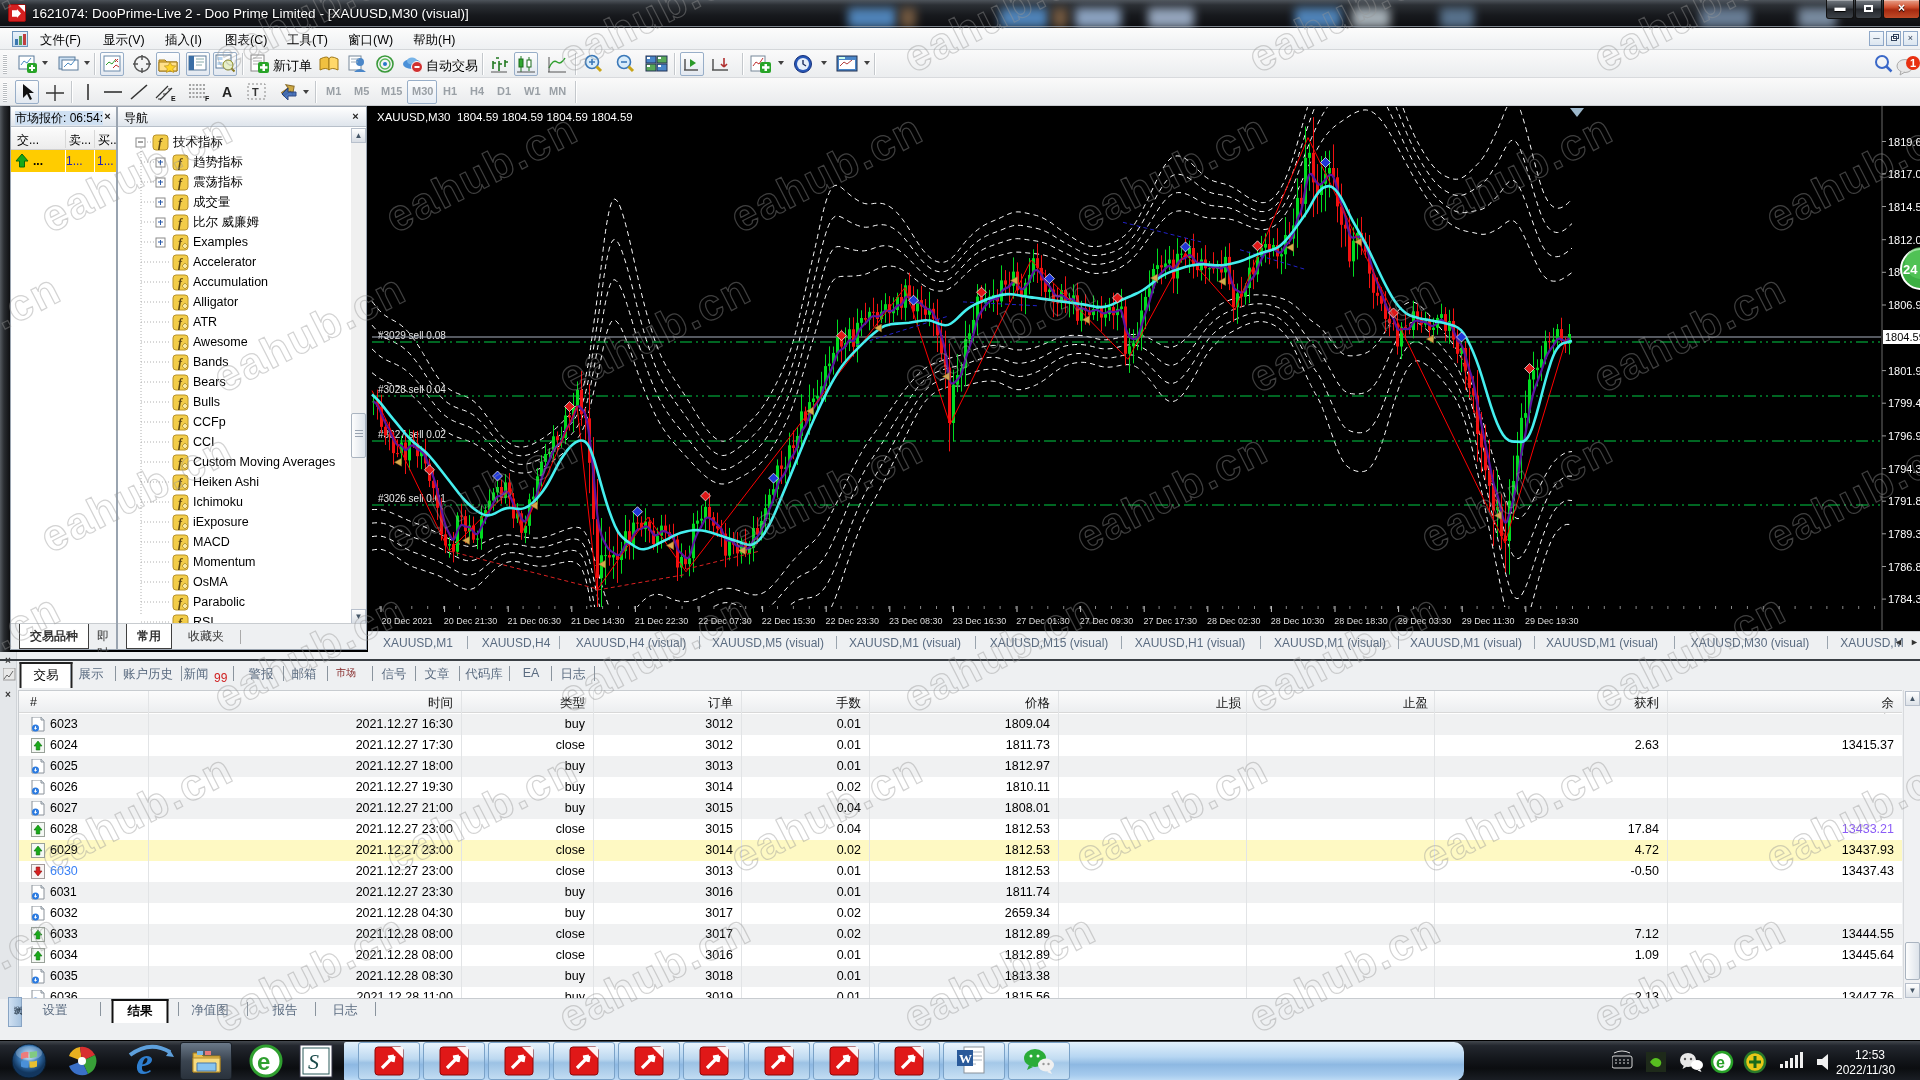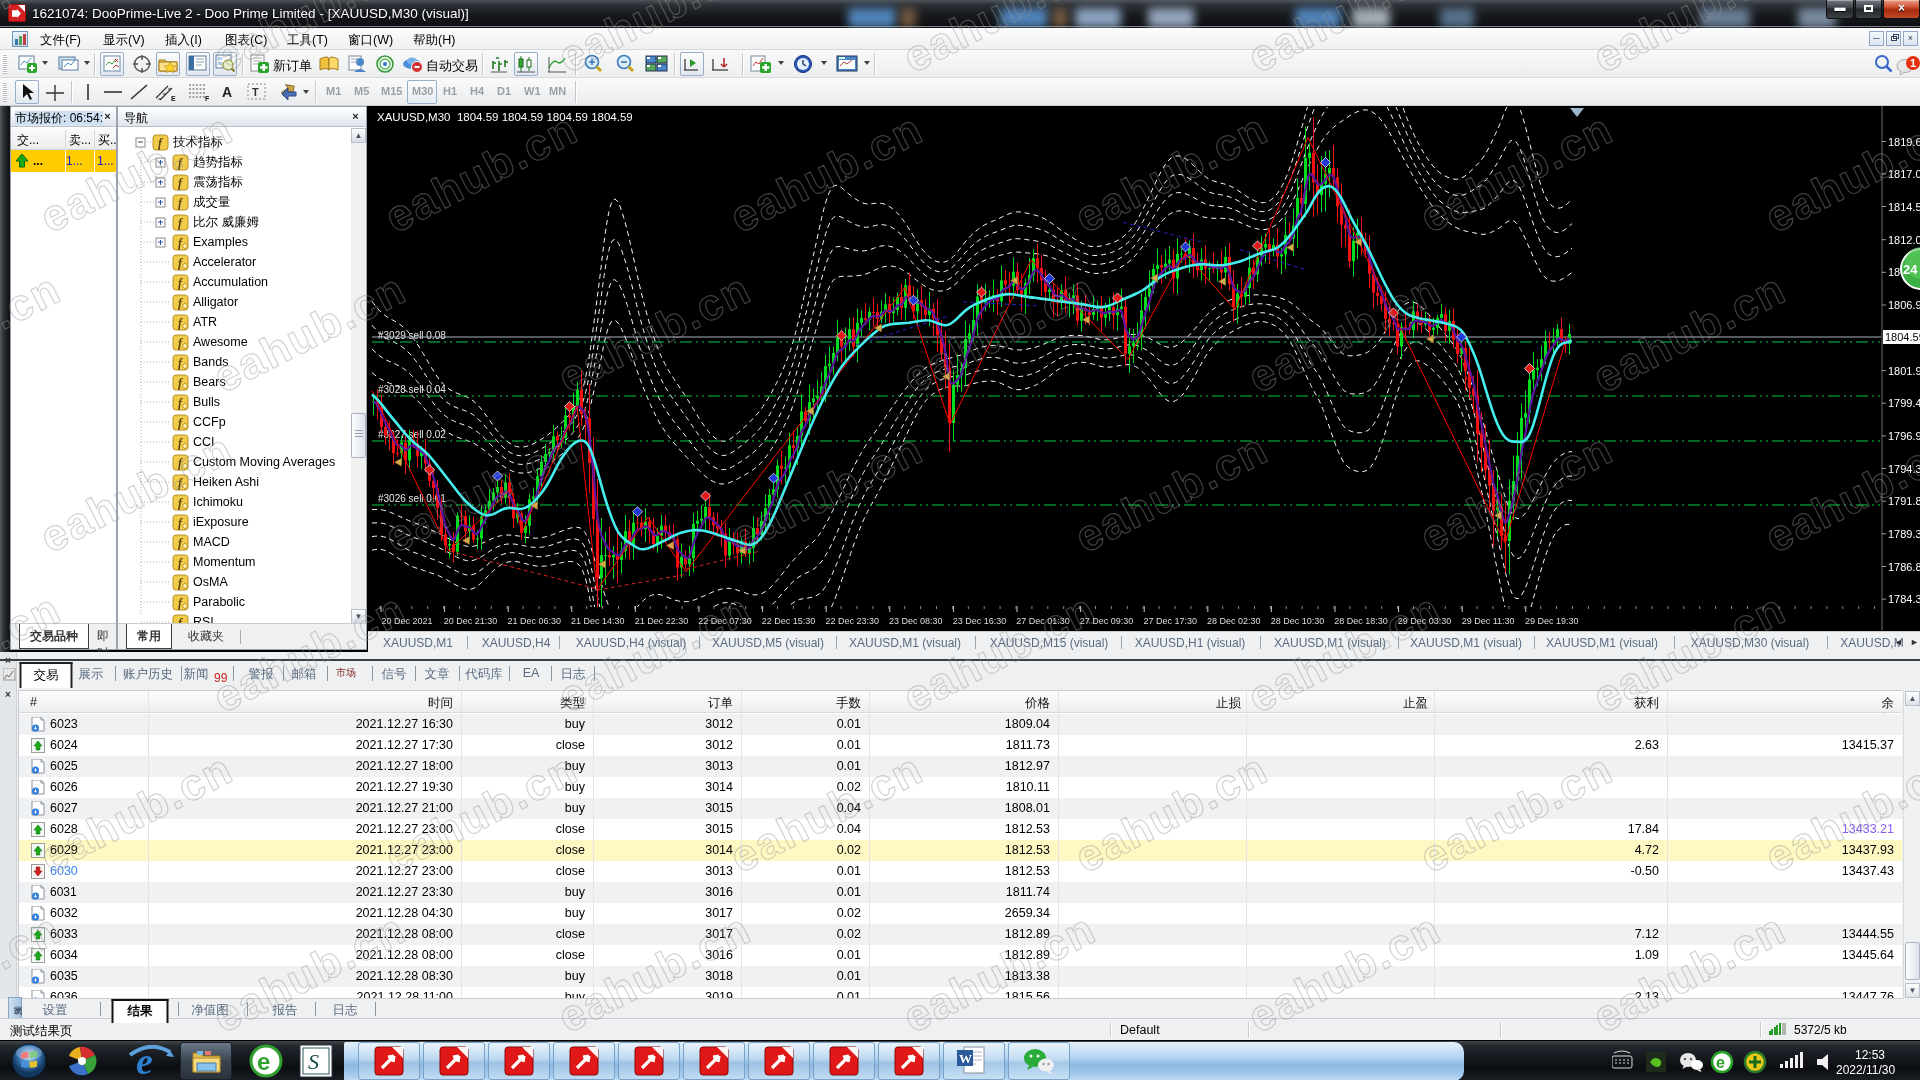--- a/index.html
+++ b/index.html
@@ -1620,38 +1620,20 @@
       <div class="abs" style="left:55px;top:3px;transform:translateX(-50%);font-size:12.5px;color:#5a6b80;white-space:nowrap">设置</div>
       <div class="abs" style="left:140px;top:0;transform:translateX(-50%);background:#fff;border:2px solid #111;border-bottom:none;padding:2px 14px 3px 14px;font-size:12.5px;font-weight:bold;color:#000;z-index:3">结果</div>
       <div class="abs" style="left:210px;top:3px;transform:translateX(-50%);font-size:12.5px;color:#5a6b80;white-space:nowrap">净值图</div>
       <div class="abs" style="left:285px;top:3px;transform:translateX(-50%);font-size:12.5px;color:#5a6b80;white-space:nowrap">报告</div>
       <div class="abs" style="left:345px;top:3px;transform:translateX(-50%);font-size:12.5px;color:#5a6b80;white-space:nowrap">日志</div>
       <div class="abs" style="left:100px;top:3px;width:1px;height:14px;background:#8a949e"></div>
       <div class="abs" style="left:178px;top:3px;width:1px;height:14px;background:#8a949e"></div>
       <div class="abs" style="left:247px;top:3px;width:1px;height:14px;background:#8a949e"></div>
       <div class="abs" style="left:315px;top:3px;width:1px;height:14px;background:#8a949e"></div>
       <div class="abs" style="left:375px;top:3px;width:1px;height:14px;background:#8a949e"></div>
-      <div class="abs" style="left:0;top:19px;width:1920px;height:22px;background:#eef0f2;border-top:1px solid #c8ccd0">
-        <div class="abs" style="left:10px;top:4px;font-size:12.5px;color:#000">测试结果页</div>
-        <div class="abs" style="left:1120px;top:4px;font-size:12.5px;color:#000">Default</div>
-        <div class="abs" style="left:1110px;top:3px;width:1px;height:16px;background:#c8ccd0;box-shadow:1px 0 0 #fff"></div>
-        <div class="abs" style="left:1248px;top:3px;width:1px;height:16px;background:#c8ccd0;box-shadow:1px 0 0 #fff"></div>
-        <div class="abs" style="left:1500px;top:3px;width:1px;height:16px;background:#c8ccd0;box-shadow:1px 0 0 #fff"></div>
-        <div class="abs" style="left:1760px;top:3px;width:1px;height:16px;background:#c8ccd0;box-shadow:1px 0 0 #fff"></div>
-        <svg class="abs" style="left:1768px;top:4px" width="22" height="14">
-          <rect x="1" y="8" width="2" height="4" fill="#2a9a2a"></rect>
-          <rect x="3" y="6" width="2" height="6" fill="#2a9a2a"></rect>
-          <rect x="6" y="4" width="2" height="8" fill="#2a9a2a"></rect>
-          <rect x="8" y="2" width="2" height="10" fill="#2a9a2a"></rect>
-          <rect x="11" y="0" width="2" height="12" fill="#2a9a2a"></rect>
-          <rect x="14" y="0" width="2" height="12" fill="#b0b8b0"></rect>
-          <rect x="16" y="0" width="2" height="12" fill="#b0b8b0"></rect>
-        </svg>
-        <div class="abs" style="left:1794px;top:4px;font-size:12px;color:#000">5372/5 kb</div>
-      </div>
     </div>
     <div class="abs" style="left:0;top:1040px;width:1920px;height:40px;background:linear-gradient(#43484e 0%,#23272e 12%,#14171c 45%,#0b0d10 70%,#1a1e24 100%);border-top:1px solid #000">
       <div class="abs" style="left:344px;top:1px;width:1120px;height:39px;background:linear-gradient(#e2f0fb,#b6d6f2 38%,#8db8e2 58%,#a6cbee 85%,#c2def6);border-radius:2px 10px 10px 2px"></div>
       <svg class="abs" style="left:10px;top:1px" width="38" height="38">
         <defs>
           <radialGradient id="orb" cx="50%" cy="35%">
             <stop offset="0%" stop-color="#bfe0f8"></stop>
             <stop offset="55%" stop-color="#3a7ab8"></stop>
             <stop offset="100%" stop-color="#12365e"></stop>
           </radialGradient>

